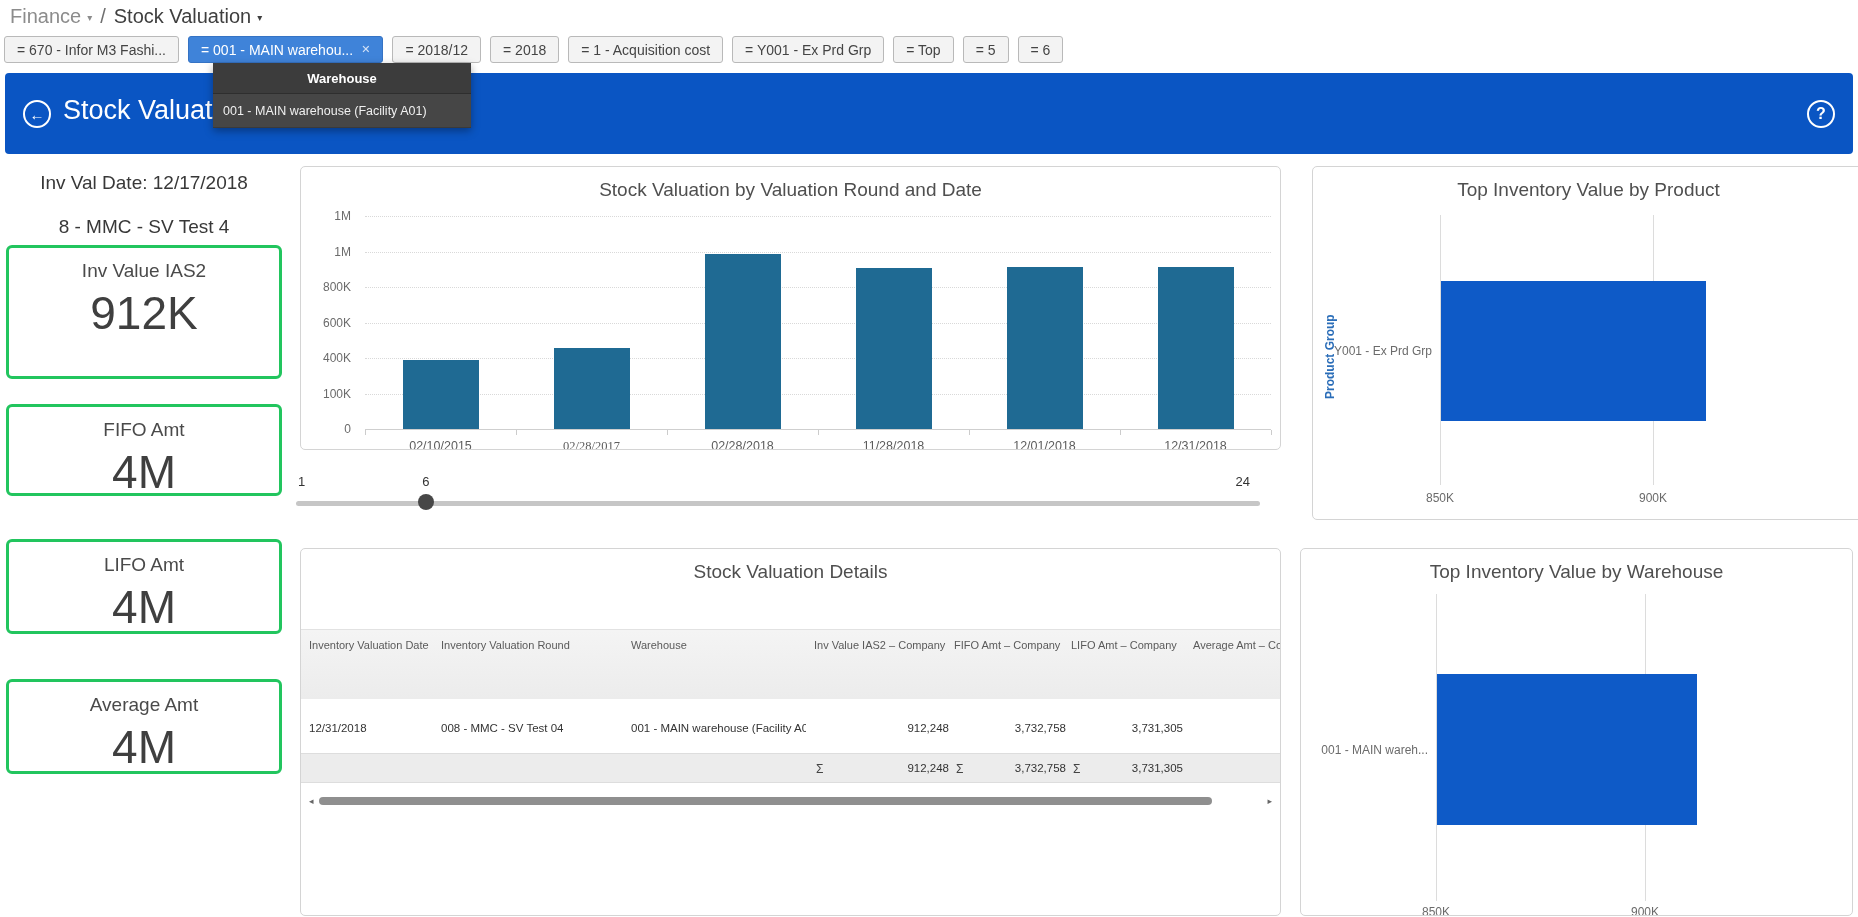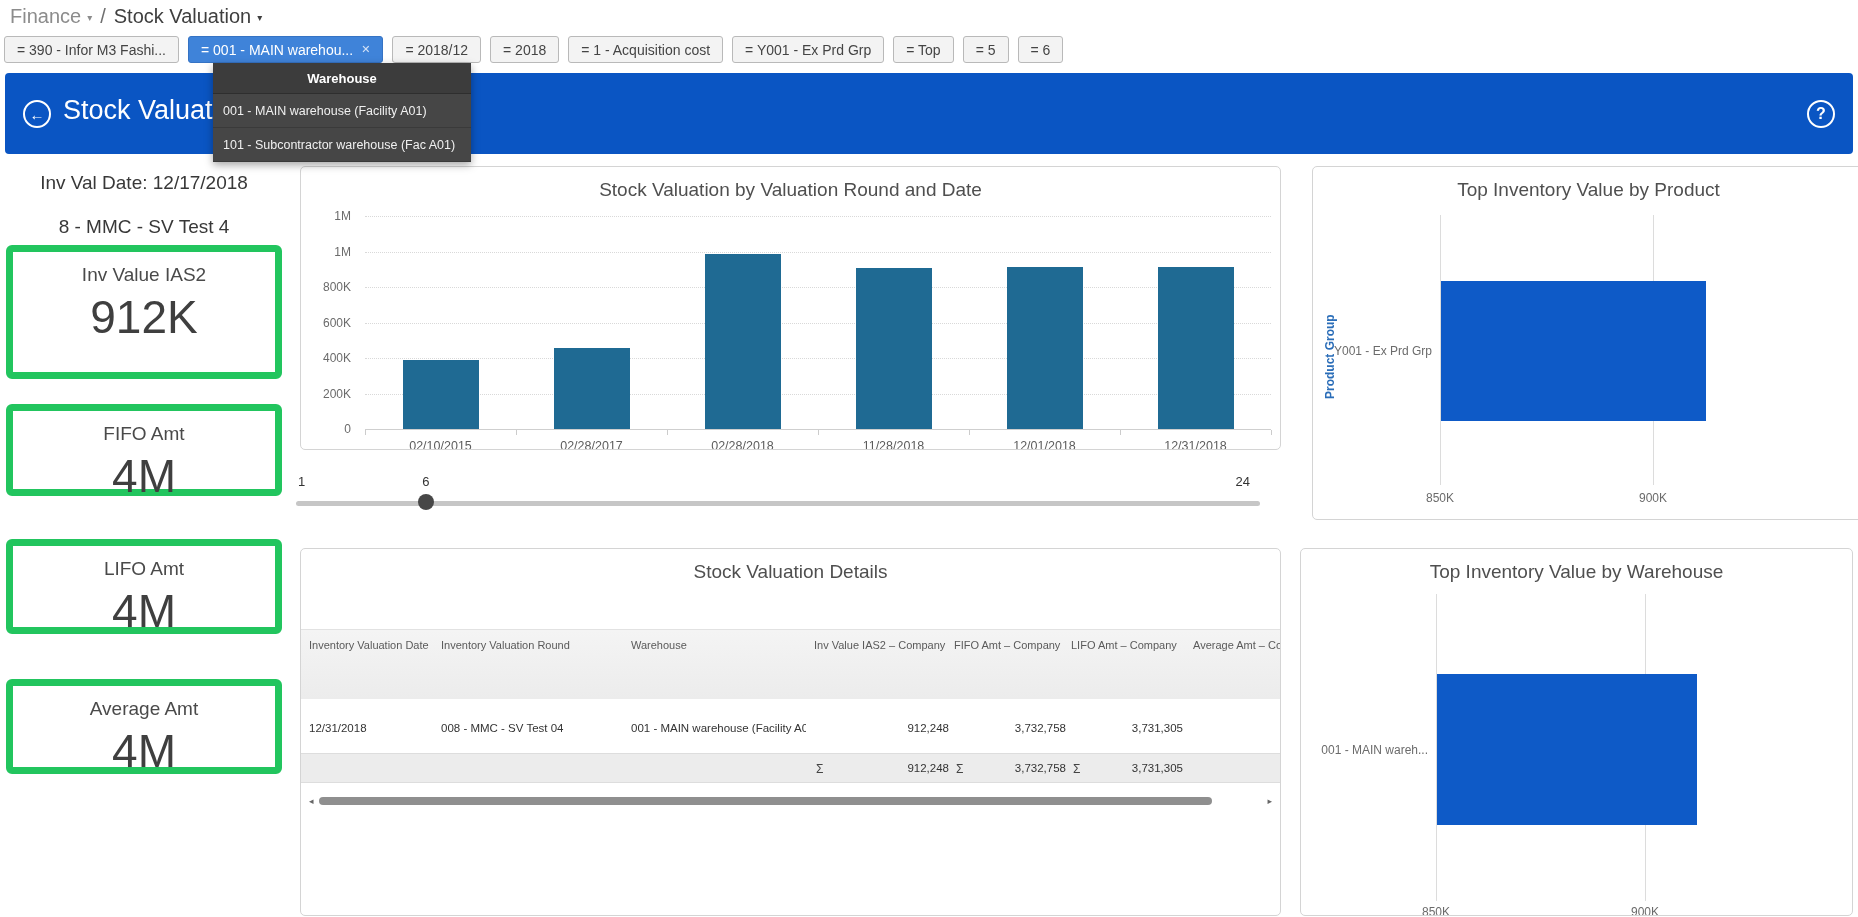--- a/index.html
+++ b/index.html
@@ -33,21 +33,21 @@
 
   
   #dropdown { left:213px; top:63px; width:258px; z-index:50; box-shadow:0 3px 8px rgba(0,0,0,.35); }
   #ddHeader { background:#3c3c3c; color:#fff; font-size:13px; font-weight:bold; text-align:center;
     padding:8px 0 7px; border-bottom:1px solid #2e2e2e; }
   .dd-opt { background:#464646; color:#f0f0f0; font-size:12.5px; padding:10px 10px 9px;
     border-bottom:1px solid #3a3a3a; white-space:nowrap; overflow:hidden; cursor:pointer; }
 
   
   .side-text { left:6px; width:276px; text-align:center; font-size:19px; color:#383838; }
-  .kpi-card { left:6px; width:276px; background:#fff; border:7px solid #22c55e; border-radius:6px; text-align:center; }
+  .kpi-card { left:6px; width:276px; background:#fff; border:3px solid #22c55e; border-radius:6px; text-align:center; }
   .kpi-label { font-size:19px; color:#4a4a4a; margin-top:12px; }
   .kpi-value { font-size:46px; color:#3f3f3f; margin-top:4px; }
 
   
   .panel { background:#fff; border:1px solid #d4d4d4; border-radius:5px; overflow:hidden; }
   .panel-title { position:absolute; left:0; right:0; top:12px; text-align:center; font-size:19px; color:#4f4f4f; }
   #mainPanel { left:300px; top:166px; width:981px; height:284px; }
   #detailsPanel { left:300px; top:548px; width:981px; height:368px; }
   #productPanel { left:1312px; top:166px; width:553px; height:354px; }
   #whPanel { left:1300px; top:548px; width:553px; height:368px;padding-left:44px; }
@@ -101,21 +101,21 @@
     </span>
     <span class="bc-slash">/</span>
     <span class="bc-dark">
       <span>Stock Valuation</span>
       <span class="caret">▾</span>
     </span>
   </div>
 
   <div id="chips" class="abs">
       <div class="chip">
-        <span>= 390 - Infor M3 Fashi...</span>
+        <span>= 670 - Infor M3 Fashi...</span>
       </div>
       <div class="chip sel">
         <span>= 001 - MAIN warehou...</span>
         <span class="x">✕</span>
       </div>
       <div class="chip">
         <span>= 2018/12</span>
       </div>
       <div class="chip">
         <span>= 2018</span>
@@ -144,21 +144,20 @@
     <div id="bannerTitle" class="abs">Stock Valuation</div>
     <div id="helpBtn" class="abs">
       <span>?</span>
     </div>
   </div>
 
   <div id="dropdown" class="abs">
     <div id="ddHeader">Warehouse</div>
     <div id="ddOptions">
         <div class="dd-opt">001 - MAIN warehouse (Facility A01)</div>
-        <div class="dd-opt">101 - Subcontractor warehouse (Fac A01)</div>
       </div>
   </div>
 
   <div id="svDate" class="abs side-text" style="top:172px">Inv Val Date: 12/17/2018</div>
   <div id="svRound" class="abs side-text" style="top:216px">8 - MMC - SV Test 4</div>
   <div id="kpis">
       <div class="abs kpi-card" style="top: 245px; height: 134px;">
         <div class="kpi-label">Inv Value IAS2</div>
         <div class="kpi-value">912K</div>
       </div>
@@ -173,39 +172,39 @@
       <div class="abs kpi-card" style="top: 679px; height: 95px;">
         <div class="kpi-label">Average Amt</div>
         <div class="kpi-value">4M</div>
       </div>
     </div>
 
   <div id="mainPanel" class="abs panel">
     <div class="panel-title">Stock Valuation by Valuation Round and Date</div>
     <div id="mainYLabels" class="abs" style="left:0;top:49px;width:58px;height:213px">
         <div class="abs ytick" style="top: 206px;">0</div>
-        <div class="abs ytick" style="top: 170.5px;">200K</div>
+        <div class="abs ytick" style="top: 170.5px;">100K</div>
         <div class="abs ytick" style="top: 135px;">400K</div>
         <div class="abs ytick" style="top: 99.5px;">600K</div>
         <div class="abs ytick" style="top: 64px;">800K</div>
         <div class="abs ytick" style="top: 28.5px;">1M</div>
         <div class="abs ytick" style="top: -7px;">1M</div>
       </div>
     <div id="mainPlot" class="abs">
         <div class="gl" style="top: 177.5px;"></div>
         <div class="gl" style="top: 142px;"></div>
         <div class="gl" style="top: 106.5px;"></div>
         <div class="gl" style="top: 71px;"></div>
         <div class="gl" style="top: 35.5px;"></div>
         <div class="gl" style="top: 0px;"></div>
         <div class="baseline" style="top: 213px;"></div>
         <div class="vbar" style="left: 37.5px; top: 143.775px; width: 76px; height: 69.225px; background: rgb(31, 106, 147);"></div>
         <div class="xdate" style="left: 0px; width: 151px; top: 223px;">02/10/2015</div>
         <div class="vbar" style="left: 188.5px; top: 132.238px; width: 76px; height: 80.7625px; background: rgb(31, 106, 147);"></div>
-        <div class="xdate" style="left: 151px; width: 151px; top: 223px;">02/28/2017</div>
+        <div class="xdate" style="left: 151px; width: 151px; top: 223px; font-family: Liberation Serif, serif;">02/28/2017</div>
         <div class="vbar" style="left: 339.5px; top: 38.1625px; width: 76px; height: 174.838px; background: rgb(31, 106, 147);"></div>
         <div class="xdate" style="left: 302px; width: 151px; top: 223px;">02/28/2018</div>
         <div class="vbar" style="left: 490.5px; top: 51.83px; width: 76px; height: 161.17px; background: rgb(31, 106, 147);"></div>
         <div class="xdate" style="left: 453px; width: 151px; top: 223px;">11/28/2018</div>
         <div class="vbar" style="left: 641.5px; top: 51.12px; width: 76px; height: 161.88px; background: rgb(31, 106, 147);"></div>
         <div class="xdate" style="left: 604px; width: 151px; top: 223px;">12/01/2018</div>
         <div class="vbar" style="left: 792.5px; top: 51.076px; width: 76px; height: 161.924px; background: rgb(31, 106, 147);"></div>
         <div class="xdate" style="left: 755px; width: 151px; top: 223px;">12/31/2018</div>
         <div class="btick" style="left: 0px; top: 214px;"></div>
         <div class="btick" style="left: 151px; top: 214px;"></div>

